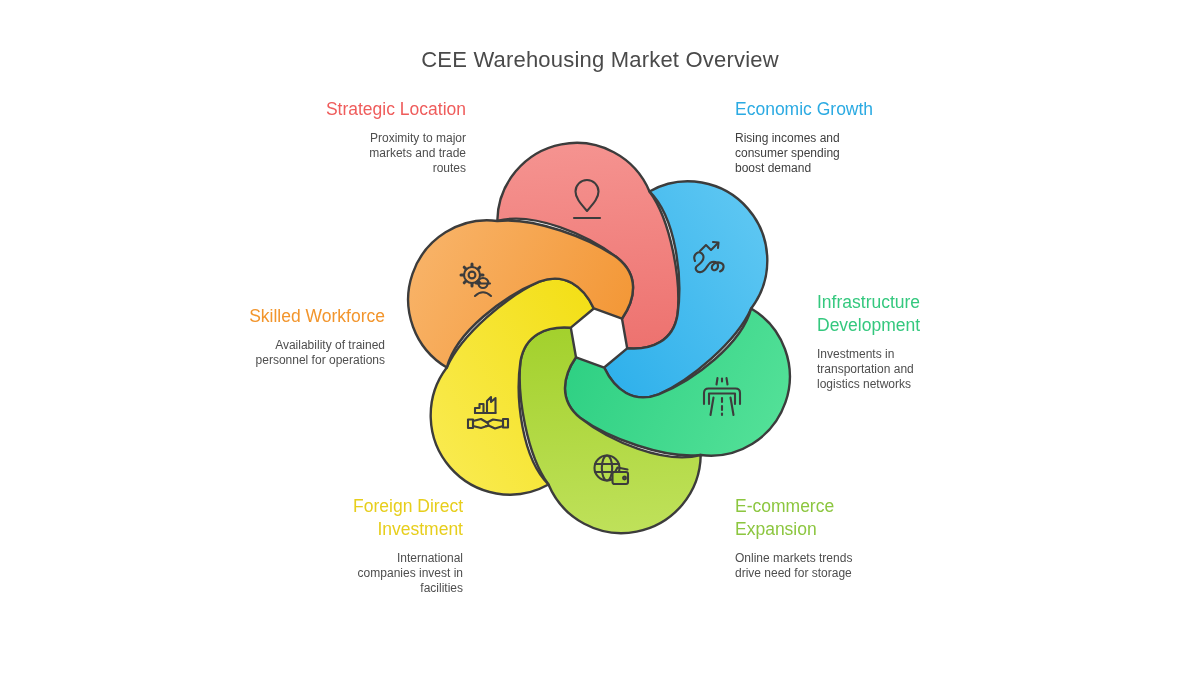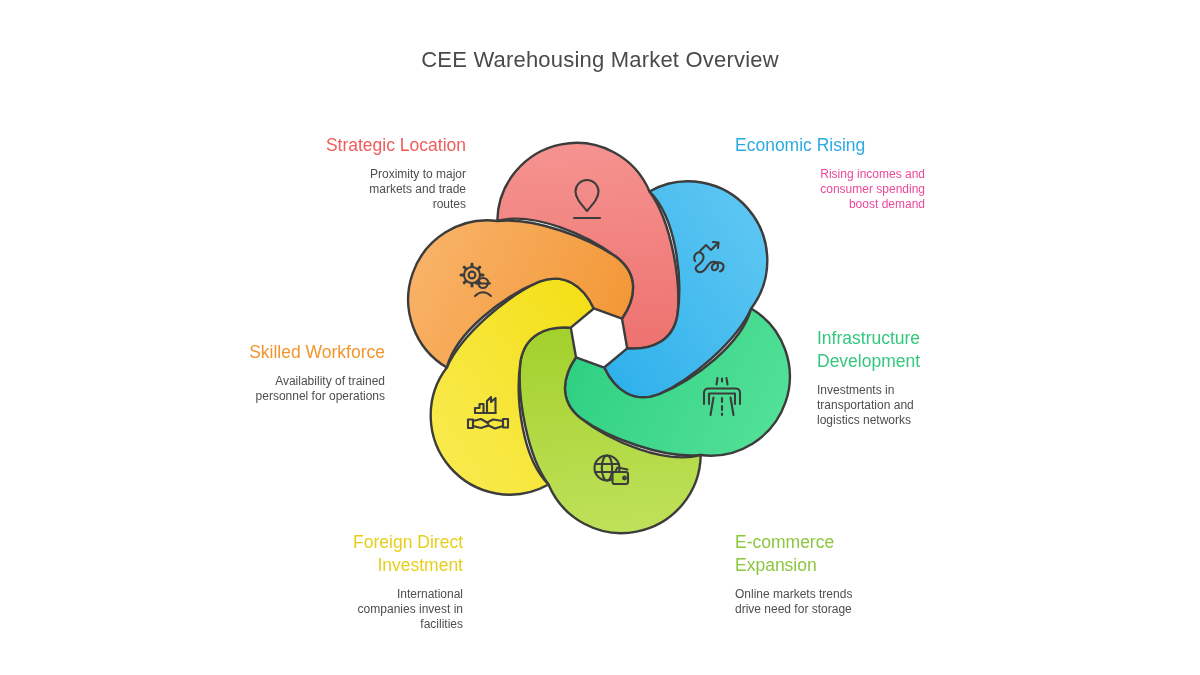--- a/index.html
+++ b/index.html
@@ -9,21 +9,21 @@
   }
   .page-title{
     position:absolute;left:0;right:0;top:47px;text-align:center;
     font-size:22px;font-weight:normal;color:#4A4A4A;letter-spacing:.2px;
   }
   .diagram-svg{position:absolute;left:0;top:0;}
   .petal{stroke:#3C3C3C;stroke-width:2.4;stroke-linejoin:round;}
   .icon{stroke:#3C3C3C;stroke-width:2.1;fill:none;stroke-linecap:round;stroke-linejoin:round;}
   .icon .fillable{fill:#AED73C;}
   .icon .thick{stroke-width:3;}
-  .section{position:absolute;margin-top:36px;}
+  .section{position:absolute;}
   .section h2{
     margin:0 0 10px 0;font-size:17.5px;font-weight:400;line-height:1.32;
     white-space:pre-line;
   }
   .section p{
     margin:0;font-size:12px;color:#4E4E4E;line-height:1.24;white-space:pre-line;
   }
   .align-right{text-align:right;}
   .align-left{text-align:left;}
   #sec-0{right:734px;top:98px;width:190px;}
@@ -147,22 +147,22 @@
   </svg>
 
   <div class="section align-right" id="sec-0">
     <h2 style="color: rgb(239, 92, 91);">Strategic Location</h2>
     <p style="color: rgb(78, 78, 78);">Proximity to major
 markets and trade
 routes</p>
   </div>
 
   <div class="section align-left" id="sec-1">
-    <h2 style="color: rgb(43, 170, 226);">Economic Rising</h2>
-    <p style="color: #ec4899; text-align: right;">Rising incomes and
+    <h2 style="color: rgb(43, 170, 226);">Economic Growth</h2>
+    <p style="color: #404040;">Rising incomes and
 consumer spending
 boost demand</p>
   </div>
 
   <div class="section align-left" id="sec-2">
     <h2 style="color: rgb(52, 200, 126);">Infrastructure
 Development</h2>
     <p style="color: rgb(78, 78, 78);">Investments in
 transportation and
 logistics networks</p>

